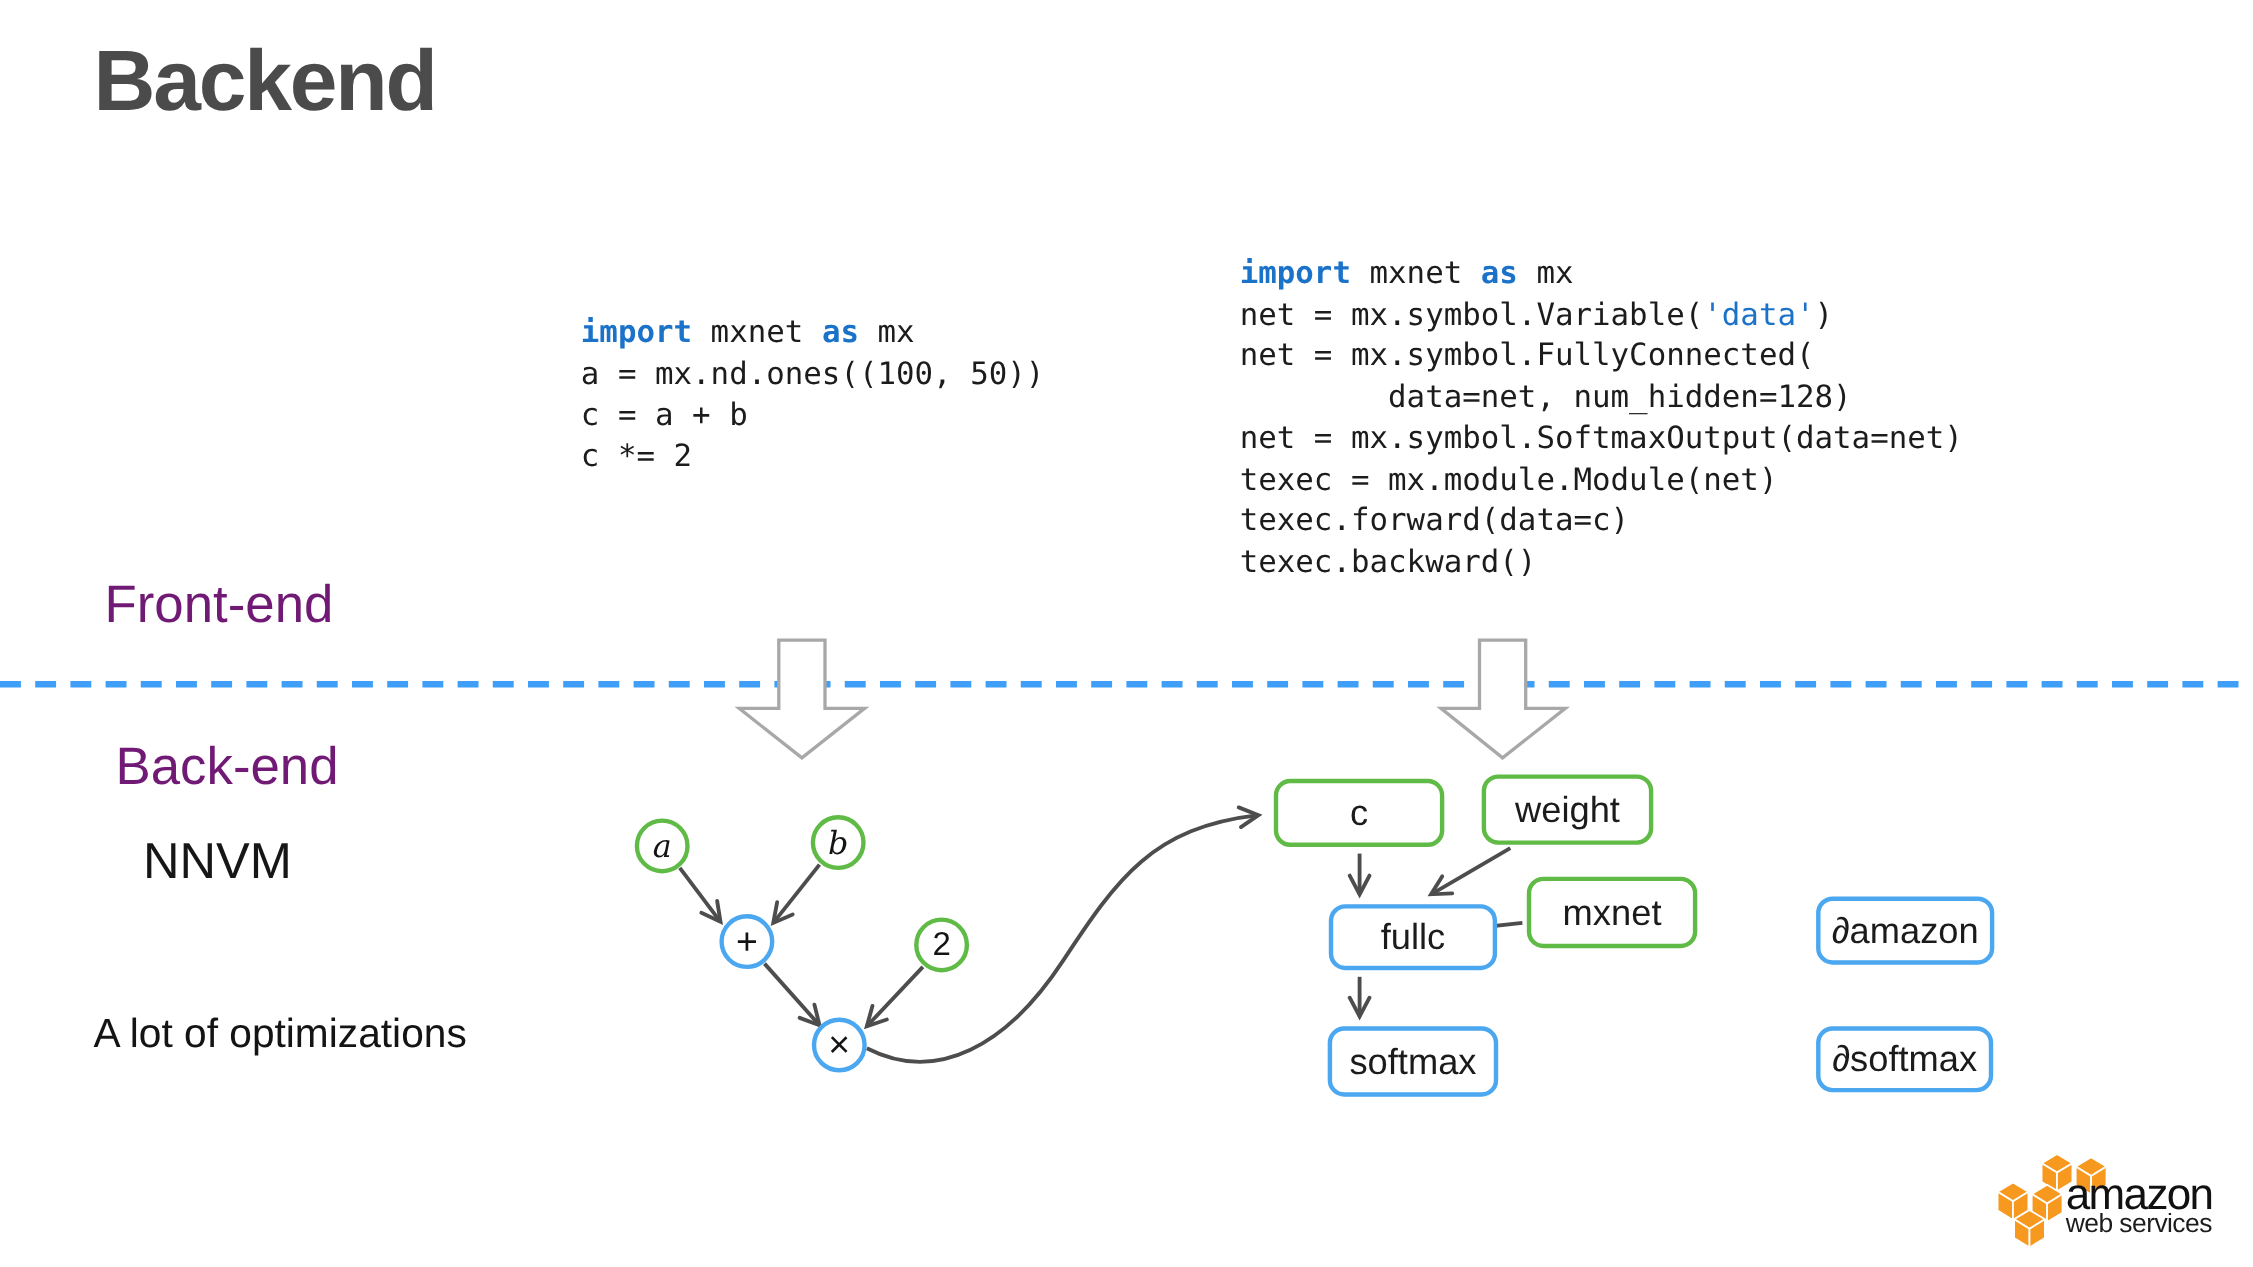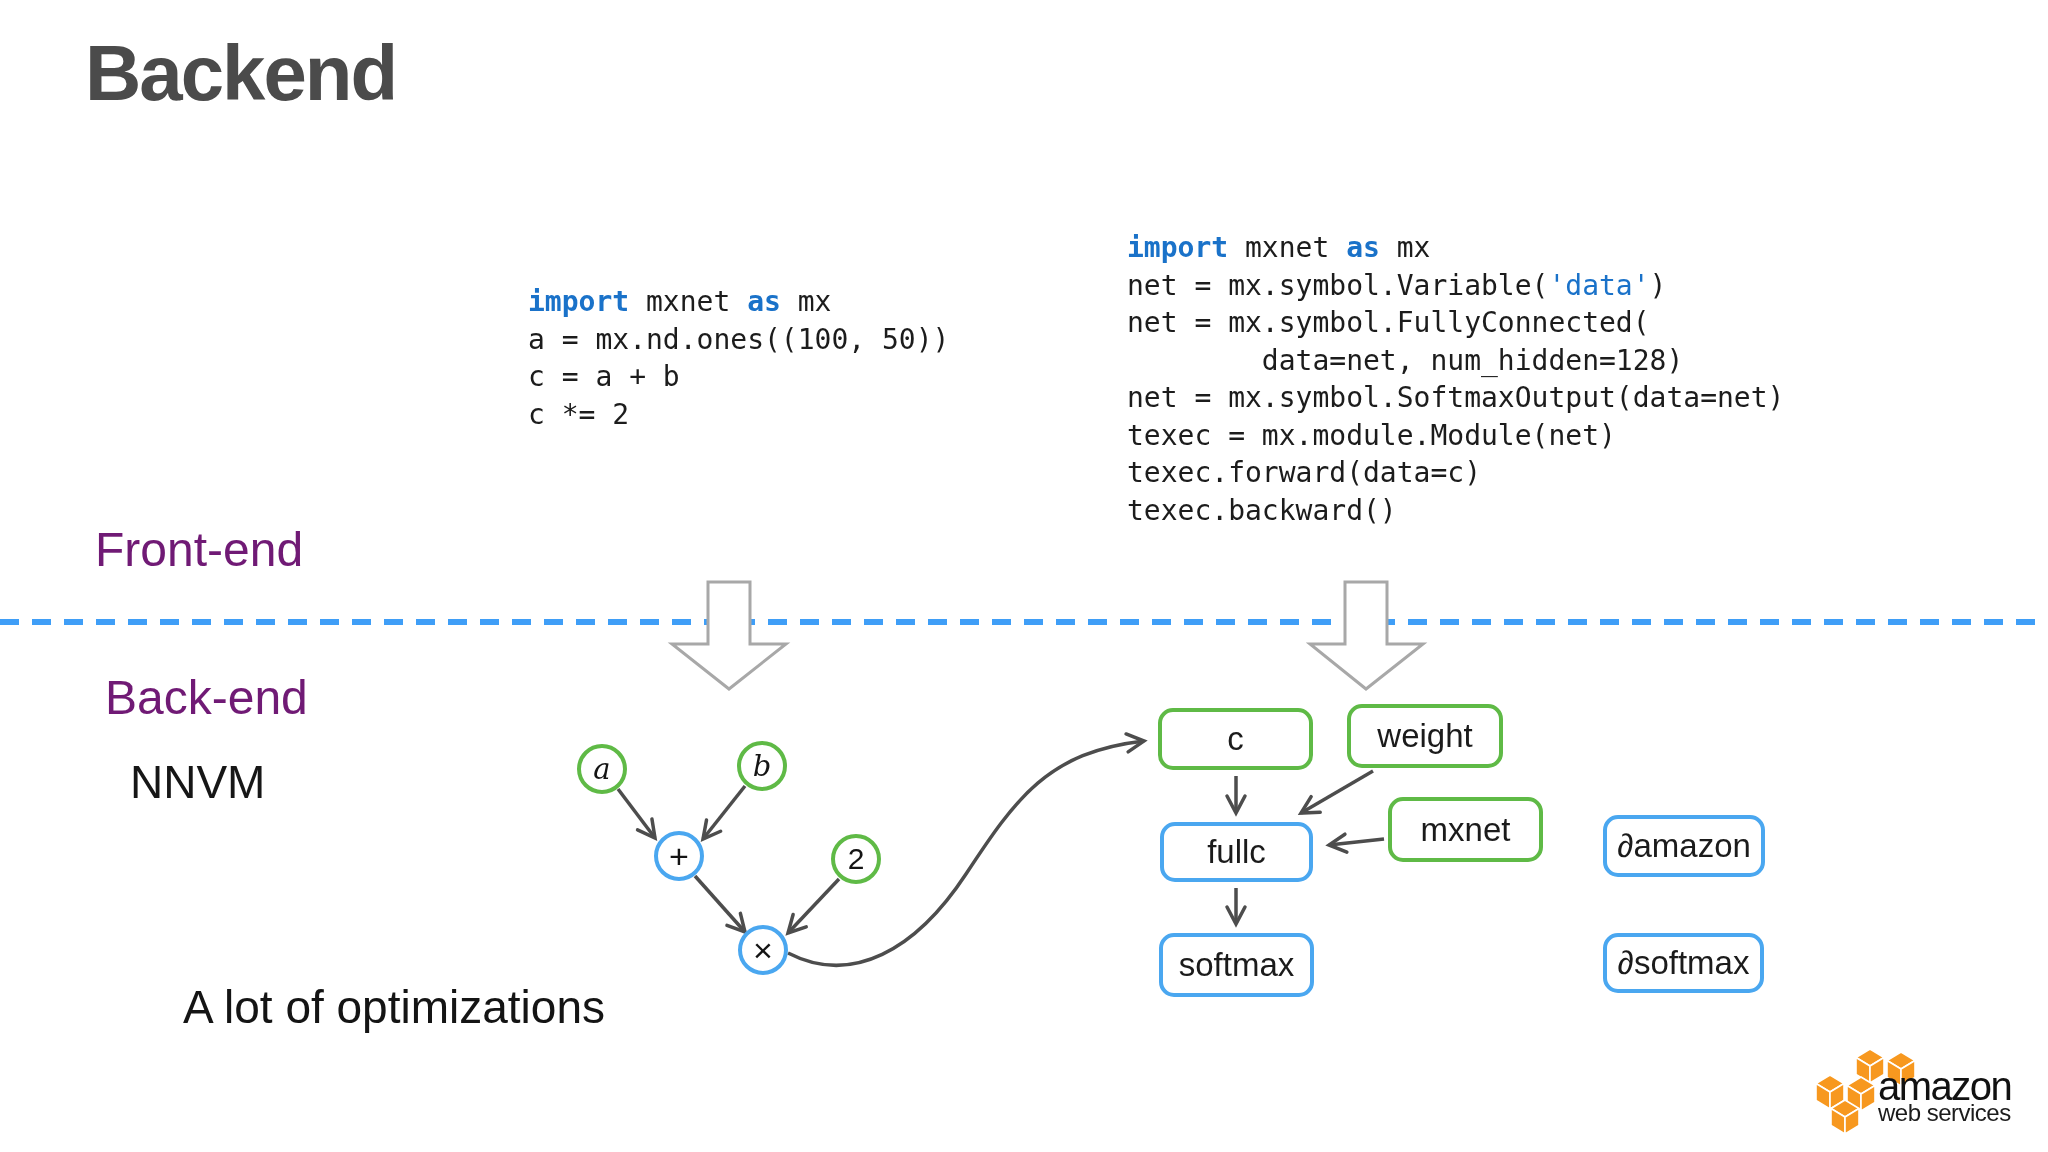--- a/index.html
+++ b/index.html
@@ -10,22 +10,22 @@
   
   .slide-title{
     position:absolute;left:85px;top:28px;
     font-size:78px;font-weight:700;letter-spacing:-2px;color:#4b4b4b;
   }
   .section-label{position:absolute;color:#701a75;}
   .front-end{left:95px;top:522px;font-size:48px;}
   .back-end{left:105px;top:670px;font-size:48px;}
   .nnvm{left:130px;top:755px;font-size:46px;color:#161616;}
   .note{
-    position:absolute;left:85px;top:976px;width:520px;text-align:right;
-    font-size:46px;line-height:63px;color:#141414;
+    position:absolute;left:85px;top:908px;width:520px;text-align:left;
+    font-size:37px;line-height:63px;color:#141414;
   }
   
   .code{
     position:absolute;white-space:pre;
     font-family:"DejaVu Sans Mono",monospace;
     font-size:28px;line-height:37.5px;color:#1c1c1c;
   }
   .code-left{left:528px;top:283px;}
   .code-right{left:1127px;top:229px;}
   .code .kw{color:#1a72c9;font-weight:bold;}
@@ -46,21 +46,21 @@
   .node-two{left:831px;top:834px;}
   .node-times{left:738px;top:925px;}
   
   .gbox{
     position:absolute;box-sizing:border-box;background:#fff;
     border:4px solid #5fba46;border-radius:15px;
     display:flex;align-items:center;justify-content:center;
     font-size:33px;color:#1b1b1b;
     font-family:"Liberation Sans","DejaVu Sans",sans-serif;
   }
-  .gbox.blue{border-color:#4aa7f0;}
+  .gbox.blue{border-color:#4aa7f0;margin-left:48px;}
   .box-c       {left:1158px;top:708px;width:155px;height:62px;}
   .box-weight  {left:1347px;top:704px;width:156px;height:64px;}
   .box-fullc   {left:1160px;top:822px;width:153px;height:60px;}
   .box-bias    {left:1388px;top:797px;width:155px;height:65px;}
   .box-softmax {left:1159px;top:933px;width:155px;height:64px;}
   .box-dfullc  {left:1603px;top:815px;width:162px;height:62px;}
   .box-dsoftmax{left:1603px;top:933px;width:161px;height:60px;align-items:center;}
   
   .edges-layer{position:absolute;left:0;top:0;}
   

